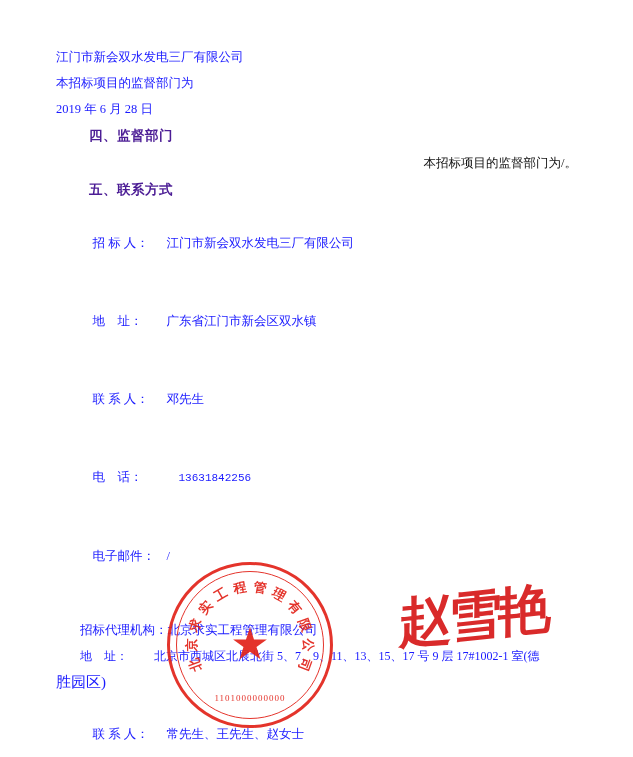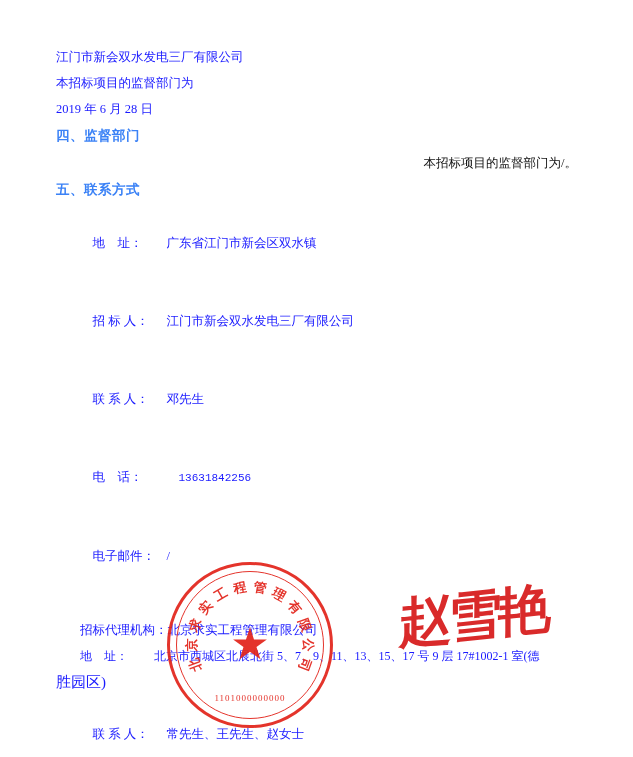--- a/index.html
+++ b/index.html
@@ -28,22 +28,23 @@
     color: #1a1aff;
     white-space: pre;
   }
   .line.black {
     color: #111111;
   }
   .heading {
     font-size: 13.5px;
     line-height: 28px;
     font-weight: bold;
-    color: #3b82f6;
+    color: #4c1d95;
     letter-spacing: 0.5px;
+    margin-left: 33px;
   }
   .indent1 {
     padding-left: 22px;
     text-align: right;
   }
   .contact-row {
     font-size: 12.5px;
     line-height: 26px;
     padding-left: 24px;
     white-space: pre;
@@ -163,24 +164,24 @@
   <div class="line">江门市新会双水发电三厂有限公司</div>
   <div class="line">本招标项目的监督部门为</div>
   <div class="line">2019 年 6 月 28 日</div>
 
   <div class="heading">四、监督部门</div>
   <div class="line black indent1">本招标项目的监督部门为/。</div>
 
   <div class="heading">五、联系方式</div>
 
   <div class="contact-row">
+    <span class="lbl">招 标 人：</span><span class="val">江门市新会双水发电三厂有限公司</span>
+  </div>
+  <div class="contact-row">
     <span class="lbl">地    址：</span><span class="val">广东省江门市新会区双水镇</span>
-  </div>
-  <div class="contact-row">
-    <span class="lbl">招 标 人：</span><span class="val">江门市新会双水发电三厂有限公司</span>
   </div>
   <div class="contact-row">
     <span class="lbl">联 系 人：</span><span class="val">邓先生</span>
   </div>
   <div class="contact-row">
     <span class="lbl">电    话：</span><span class="val mono">13631842256</span>
   </div>
   <div class="contact-row">
     <span class="lbl">电子邮件：</span><span class="val">/</span>
   </div>

